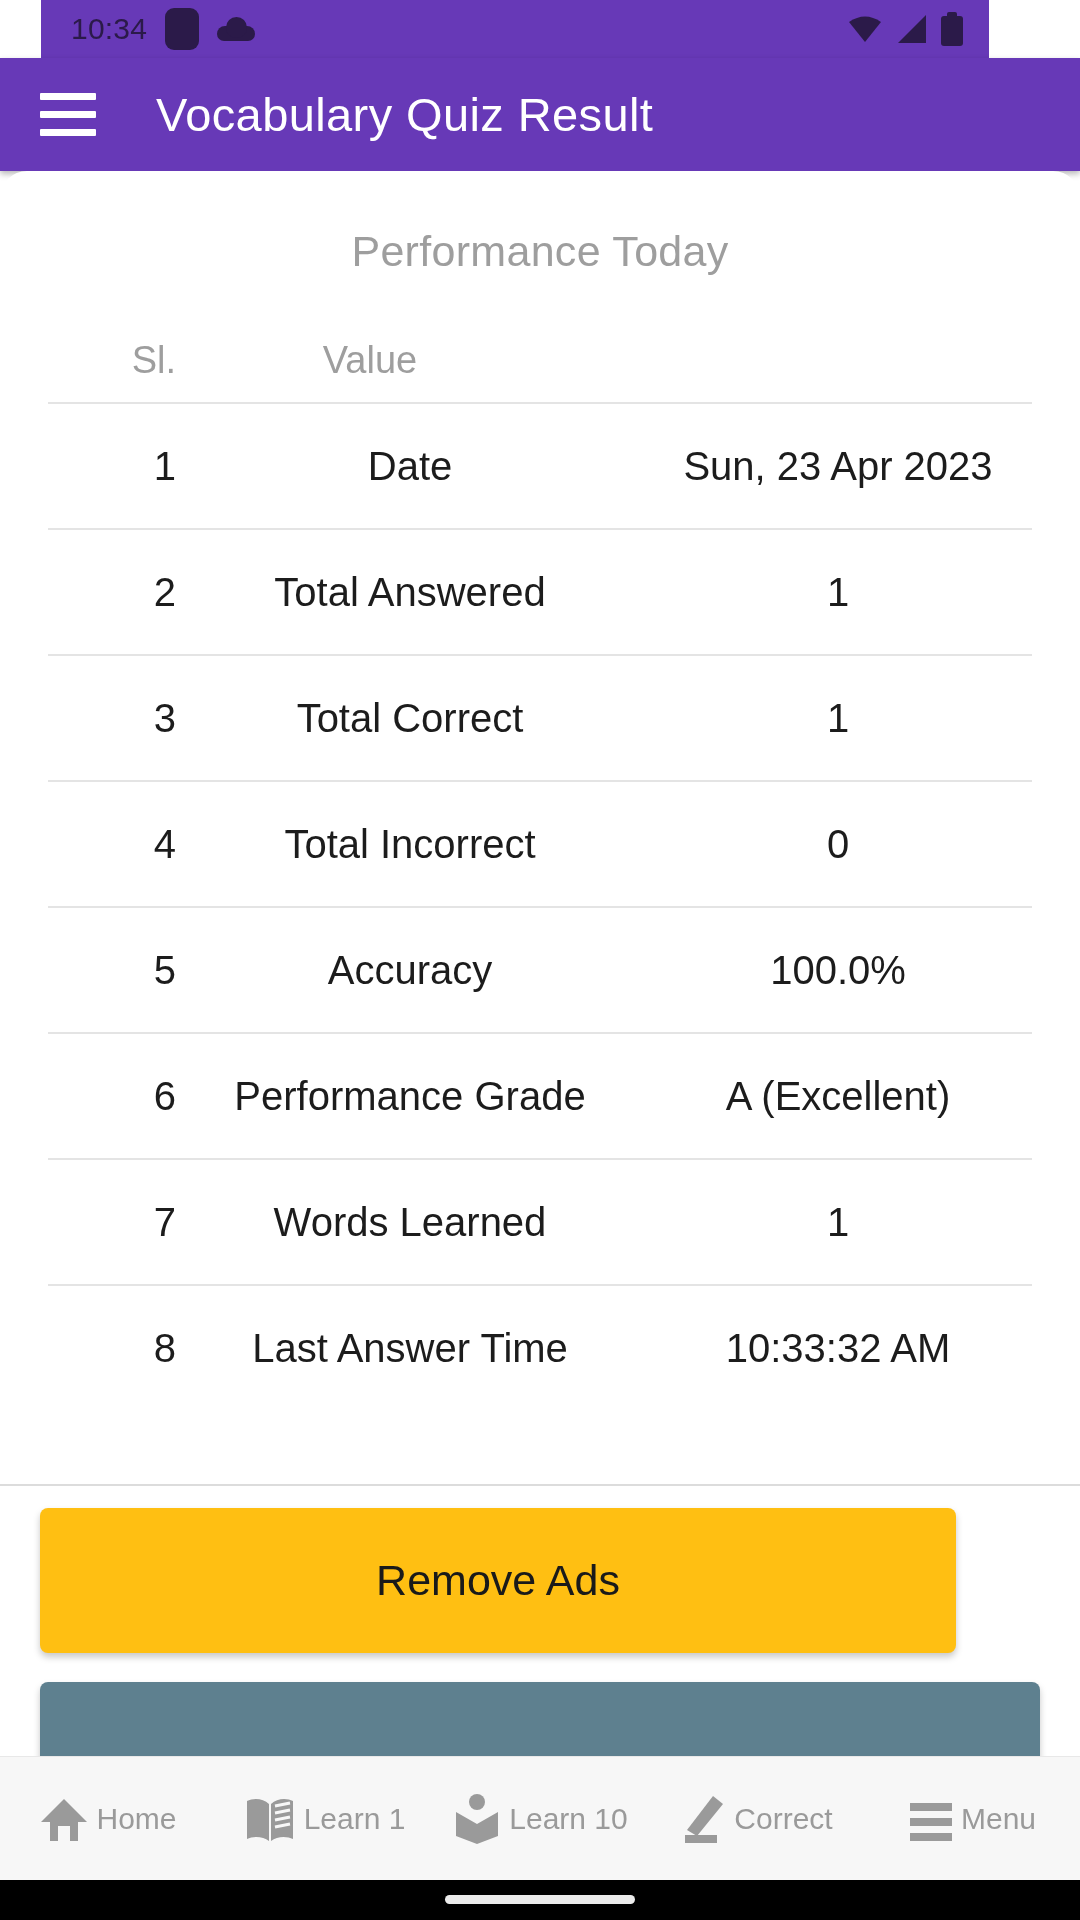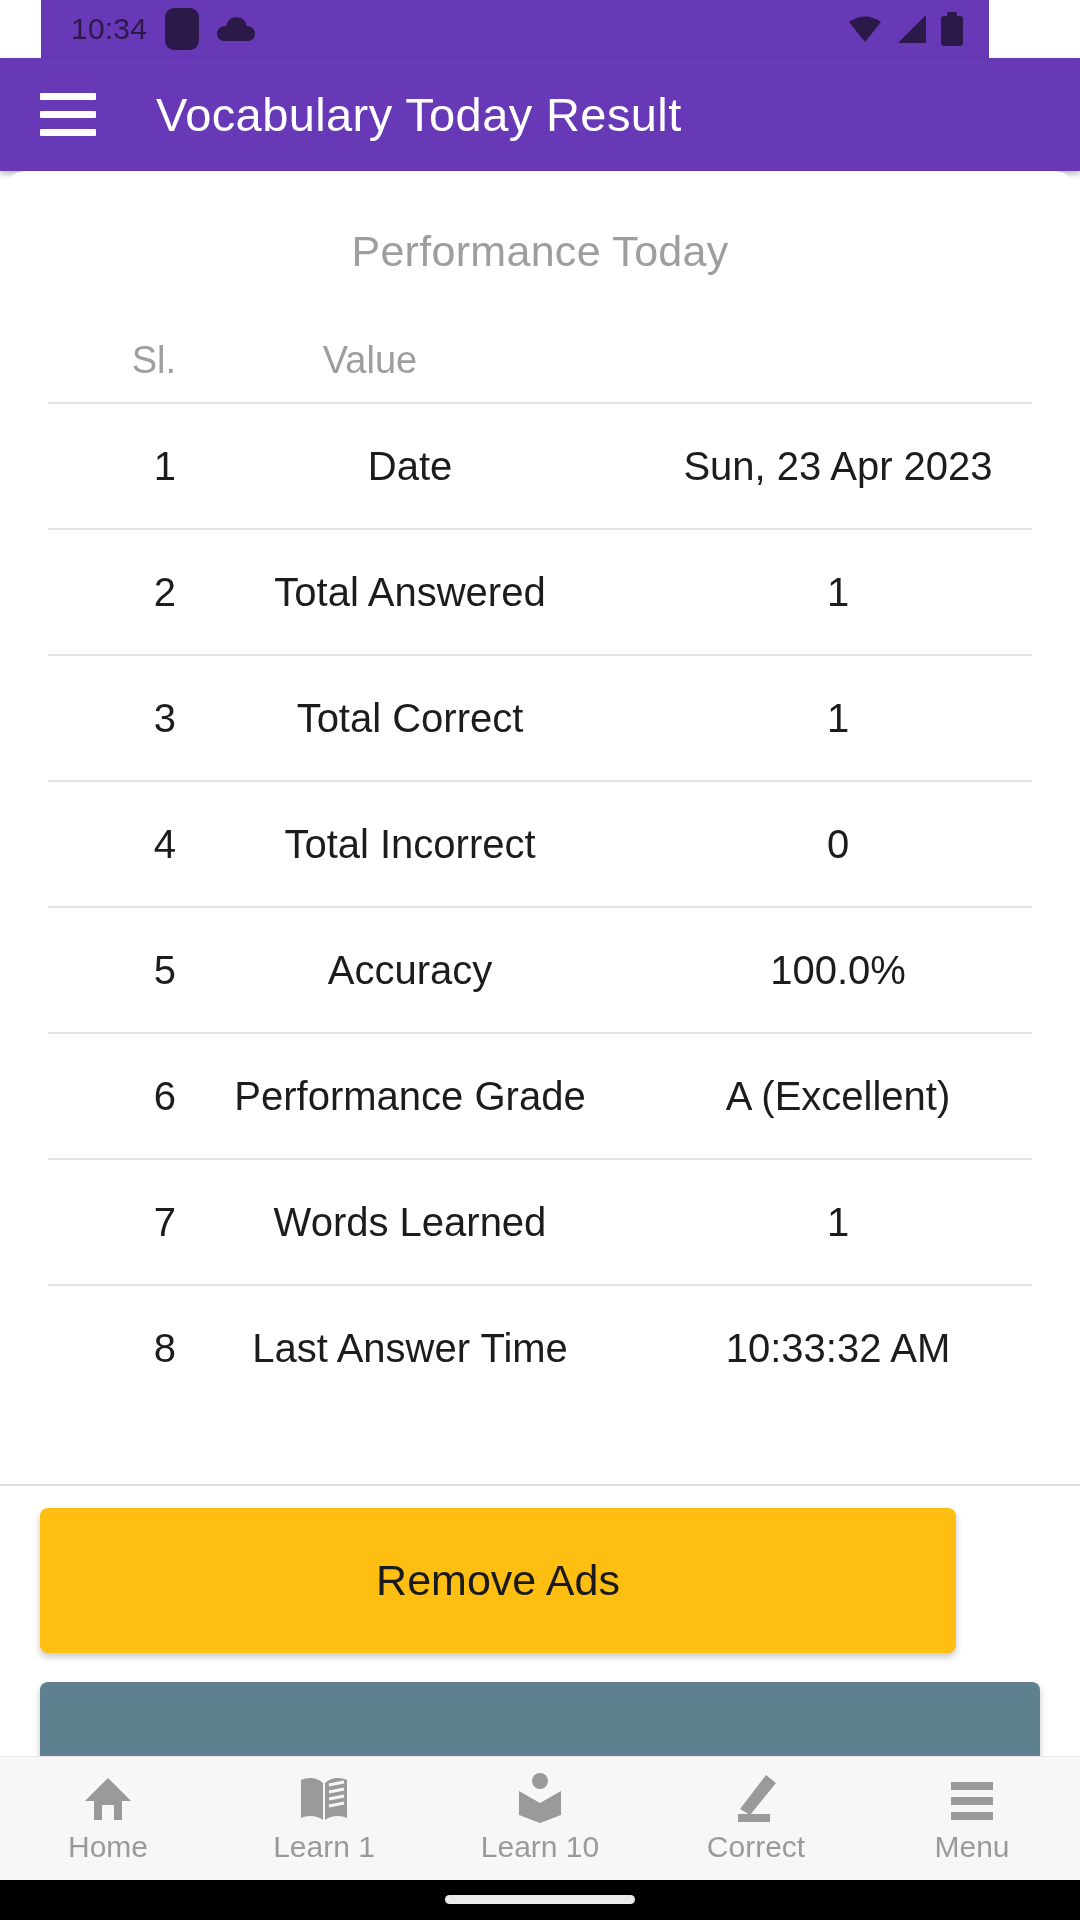--- a/index.html
+++ b/index.html
@@ -110,21 +110,21 @@
     cursor:pointer;
   }
 
   
   #bottom-nav{
     position:absolute; top:1756px; left:0; width:1080px; height:124px;
     background:#f7f7f7; border-top:1px solid #e8e8e8;
     display:flex; align-items:center;
   }
   .nav-item{
-    flex:1 1 0; display:flex; flex-direction:column;
+    flex:1 1 0; display:flex; 
     align-items:center; justify-content:center; gap:7px; cursor:pointer;
   }
   .nav-ico{ height:50px; display:flex; align-items:flex-end; justify-content:center; }
   .nav-lbl{ font-size:30px; color:#9a9a9a; }
 
   
   #gesture-bar{
     position:absolute; top:1880px; left:0; width:1080px; height:40px;
     background:#000000;
   }
@@ -159,21 +159,21 @@
     </span>
   </div>
 </div>
 
 <div id="app-bar">
   <div id="menu-btn">
     <span></span>
       <span></span>
       <span></span>
   </div>
-  <div id="app-title">Vocabulary Today Result</div>
+  <div id="app-title">Vocabulary Quiz Result</div>
 </div>
 
 <div id="content">
   <div id="perf-title">Performance Today</div>
 
   <div id="result-table">
     <div class="trow hdr">
       <div class="c-sl">Sl.</div>
       <div class="c-val">Value</div>
     </div>

